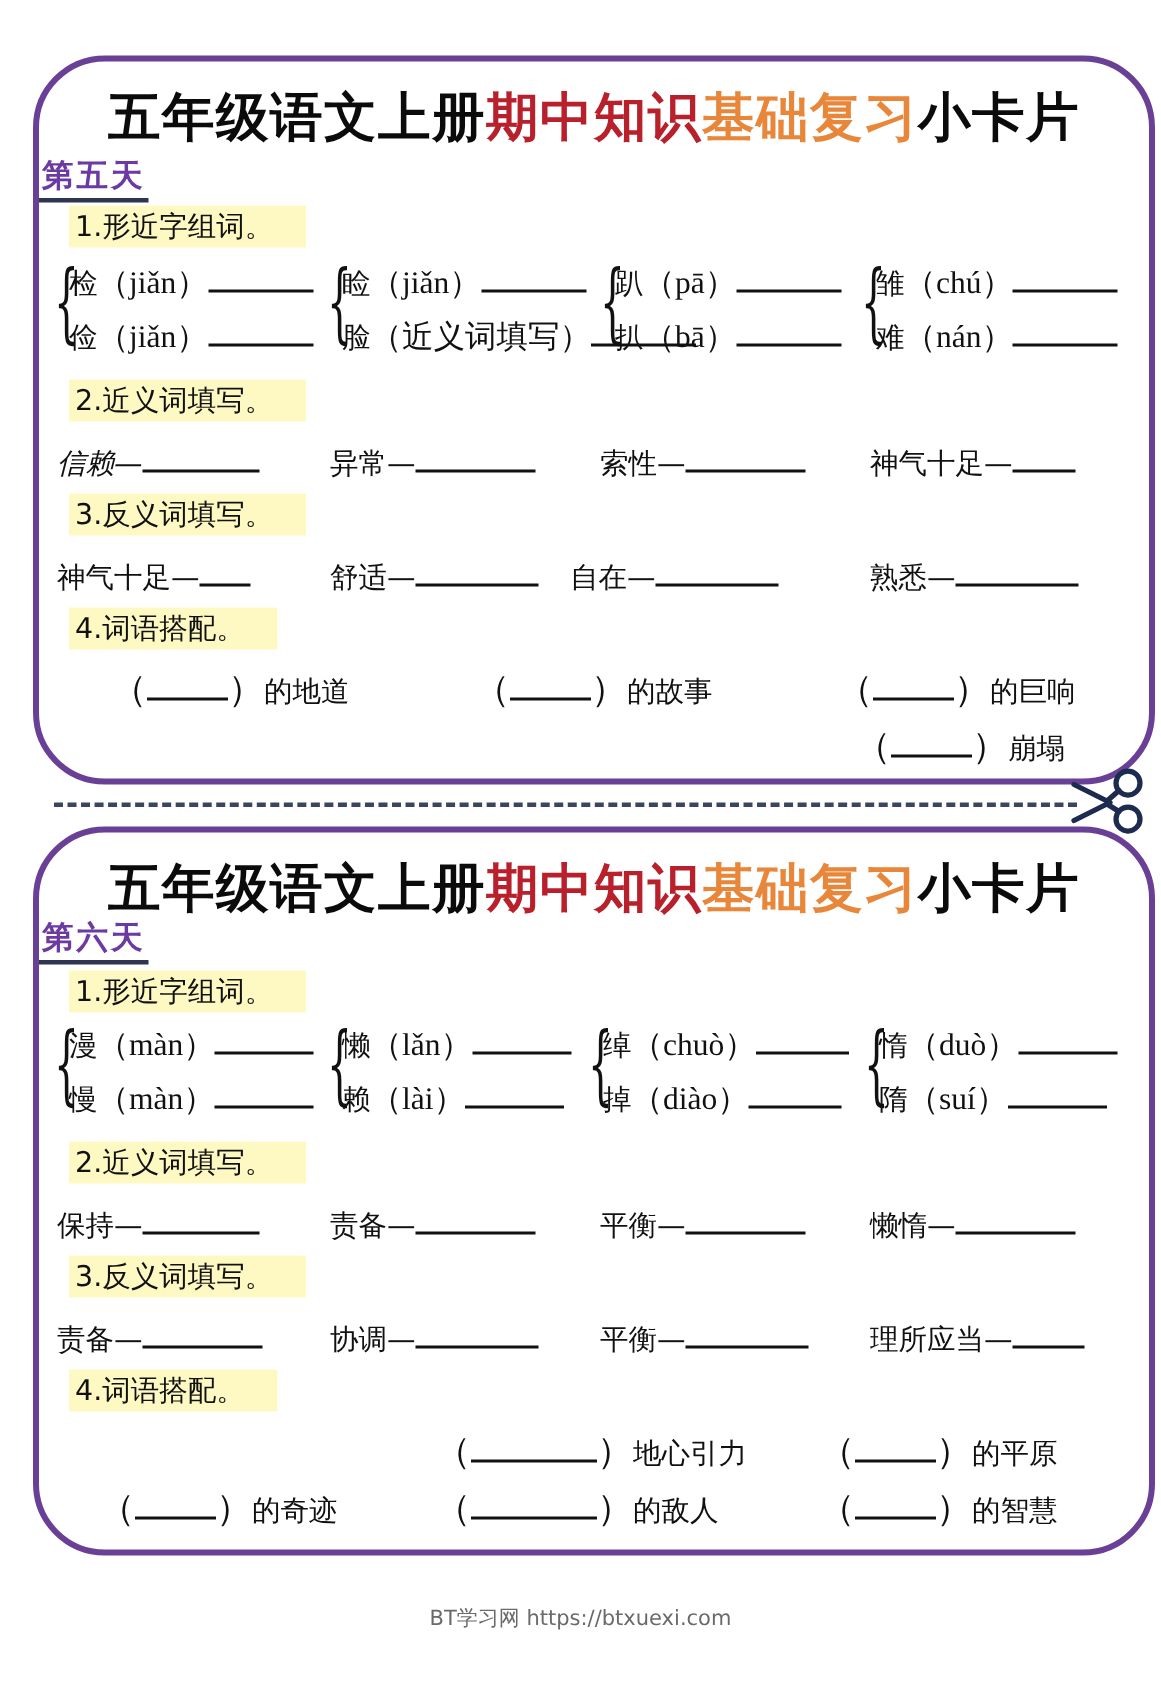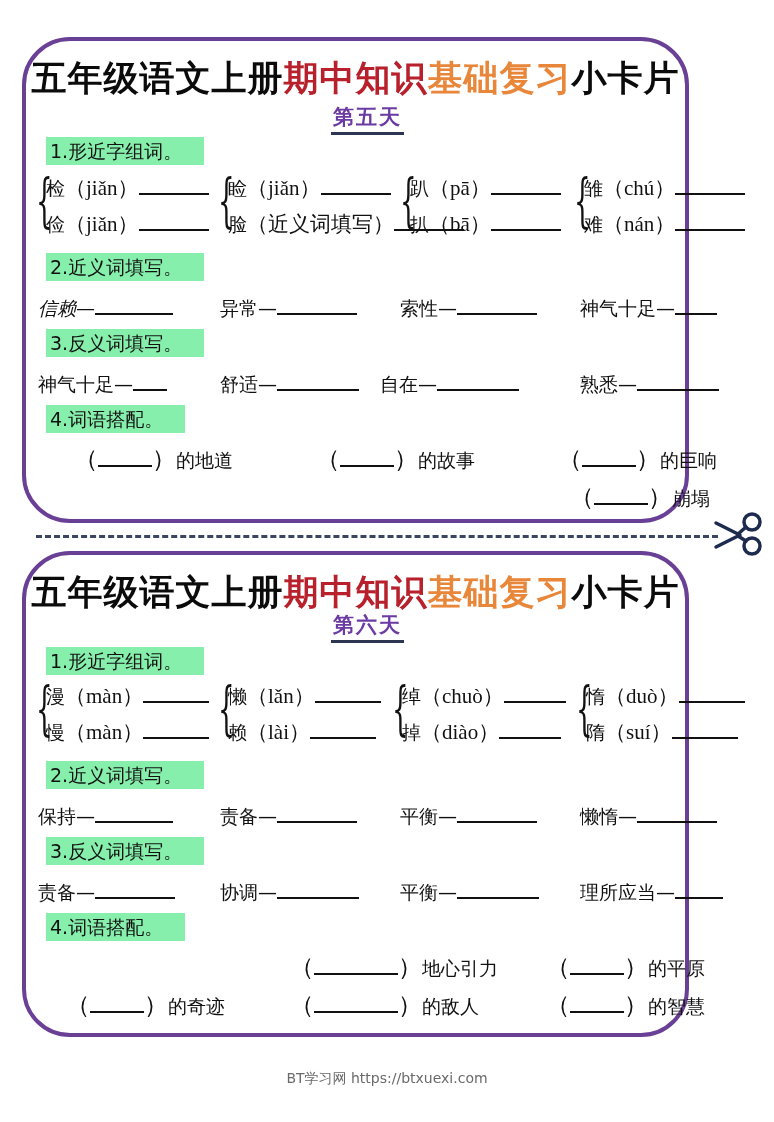--- a/index.html
+++ b/index.html
@@ -1,44 +1,44 @@
 <!DOCTYPE html>
 <html><head>
 <meta charset="utf-8">
 <style>
   html, body { margin:0; padding:0; }
   body {
     width:774px; height:1122px; background:#ffffff; position:relative; overflow:hidden;
     font-family: "DejaVu Serif", "Liberation Serif", serif; color:#111;
   }
   .card {
-    position:absolute; left:22px; width:667px;
+    position:absolute; left:22px; width:748px;
     border:4px solid #6a3f96; border-radius:48px;
     box-sizing:border-box; background:#fff;
   }
   .card.c1 { top:37px; height:486px; }
   .card.c2 { top:551px; height:486px; }
   .title {
     position:absolute; left:0; right:0; top:14px; text-align:center;
     font-family:"DejaVu Sans", sans-serif; font-weight:bold; font-size:35px; letter-spacing:1px;
     white-space:nowrap;
   }
   .title .t-black { color:#0b0b0b; }
   .title .t-red { color:#b8202c; }
   .title .t-orange { color:#e8863a; }
   .day {
-    position:absolute; left:0; right:13px; top:62px; text-align:center;padding-left:37px;
+    position:absolute; left:0; right:13px; top:62px; 
   }
   .day span {
     display:inline-block; font-family:"DejaVu Sans", sans-serif; font-weight:bold;
     font-size:21px; color:#6b3aa2; border-bottom:3px solid #2d3550; padding:0 2px 1px;
     letter-spacing:2px;
   }
   .sec-h {
-    position:absolute; left:20px; background:#86efac; font-size:20px;
+    position:absolute; left:20px; background:#fef9c3; font-size:20px;
     padding:0 22px 0 4px; height:28px; line-height:28px; color:#111;
     font-family:"Liberation Serif", "DejaVu Serif", serif;
   }
   .sec-h .hz { font-family:"DejaVu Sans", sans-serif; font-size:19px; }
   .pairs { position:absolute; left:10px; width:716px; height:70px; }
   .pair { position:absolute; top:0; height:70px; }
   .brace {
     position:absolute; left:0; top:2px; font-size:58px; line-height:60px;
     font-family:"DejaVu Serif", serif; transform:scaleX(0.45); transform-origin:left;
     color:#111; font-weight:lighter;

